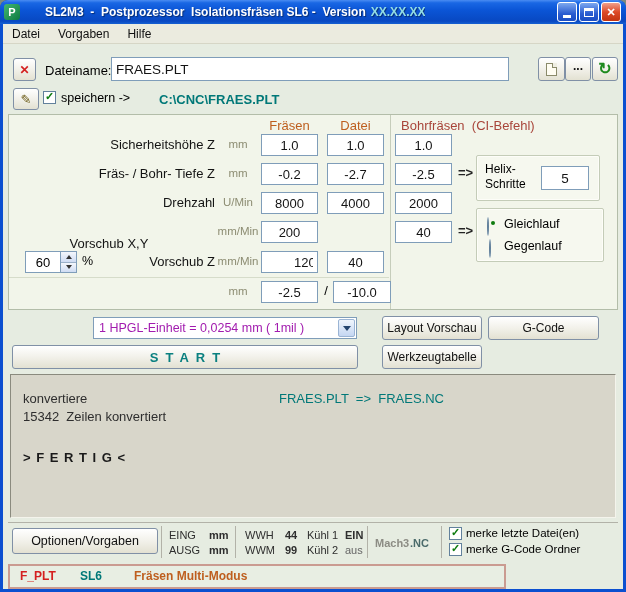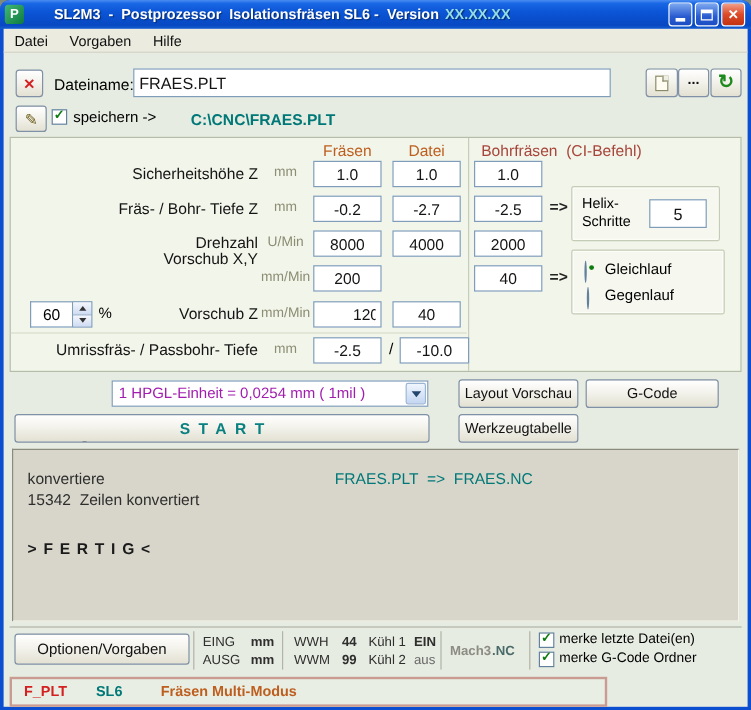--- a/index.html
+++ b/index.html
@@ -176,21 +176,21 @@
       <span class="abs" style="left:8px;top:21px;font-size:12px;">Schritte</span>
       <input class="abs tb" type="text" style="left: 64px; top: 10px; width: 48px; height: 24px; text-align: center; font-size: 13.5px;" value="5">
     </div>
 
     <span class="abs row-label" style="top:151px;">Drehzahl</span>
     <span class="abs unit" style="top:152px;">U/Min</span>
     <input class="abs tb num" type="text" style="left: 258px; top: 148px;" value="8000">
     <input class="abs tb num" type="text" style="left: 324px; top: 148px;" value="4000">
     <input class="abs tb num" type="text" style="left: 392px; top: 148px;" value="2000">
 
-    <span class="abs row-label" style="top:164px;">Vorschub X,Y</span>
+    <span class="abs row-label" style="top:192px;text-align:center;">Vorschub X,Y</span>
     <span class="abs unit" style="top:181px;">mm/Min</span>
     <input class="abs tb num" type="text" style="left: 258px; top: 177px;" value="200">
     <input class="abs tb num" type="text" style="left: 392px; top: 177px;" value="40">
     <span class="abs arrow" style="left:455px;top:179px;">=&gt;</span>
 
     <div class="abs groupbox" style="left:473px;top:164px;width:128px;height:54px;">
       <span class="abs radio sel" style="left:10px;top:9px;"></span>
       <span class="abs" style="left:27px;top:8px;font-size:12.5px;">Gleichlauf</span>
       <span class="abs radio" style="left:10px;top:31px;"></span>
       <span class="abs" style="left:27px;top:30px;font-size:12.5px;">Gegenlauf</span>
@@ -206,21 +206,20 @@
             <span class="tri-down-s"></span>
           </span>
       </span>
     </div>
     <span class="abs" style="left:79px;top:210px;font-size:12.5px;">%</span>
     <span class="abs row-label" style="top:210px;">Vorschub Z</span>
     <span class="abs unit" style="top:211px;">mm/Min</span>
     <input class="abs tb num" type="text" style="left: 258px; top: 207px; padding-left: 32px;" value="120">
     <input class="abs tb num" type="text" style="left: 324px; top: 207px;" value="40">
 
-    <span class="abs row-label" style="top:240px;">Umrissfräs- / Passbohr- Tiefe</span>
     <span class="abs unit" style="top:241px;">mm</span>
     <input class="abs tb num" type="text" style="left: 258px; top: 237px;" value="-2.5">
     <span class="abs" style="left:317px;top:239px;width:12px;text-align:center;font-size:13px;">/</span>
     <input class="abs tb num" type="text" style="left: 330px; top: 237px; width: 58px;" value="-10.0">
 
     <span class="abs" style="left:12px;top:277px;font-size:12.5px;margin-top:34px;">Skalierung:</span>
     <div class="abs combo" style="left:90px;top:273px;width:264px;height:22px;">
       <span class="combo-text">1 HPGL-Einheit = 0,0254 mm ( 1mil )</span>
       <span class="combo-arrow">
           <span class="tri-down"></span>

